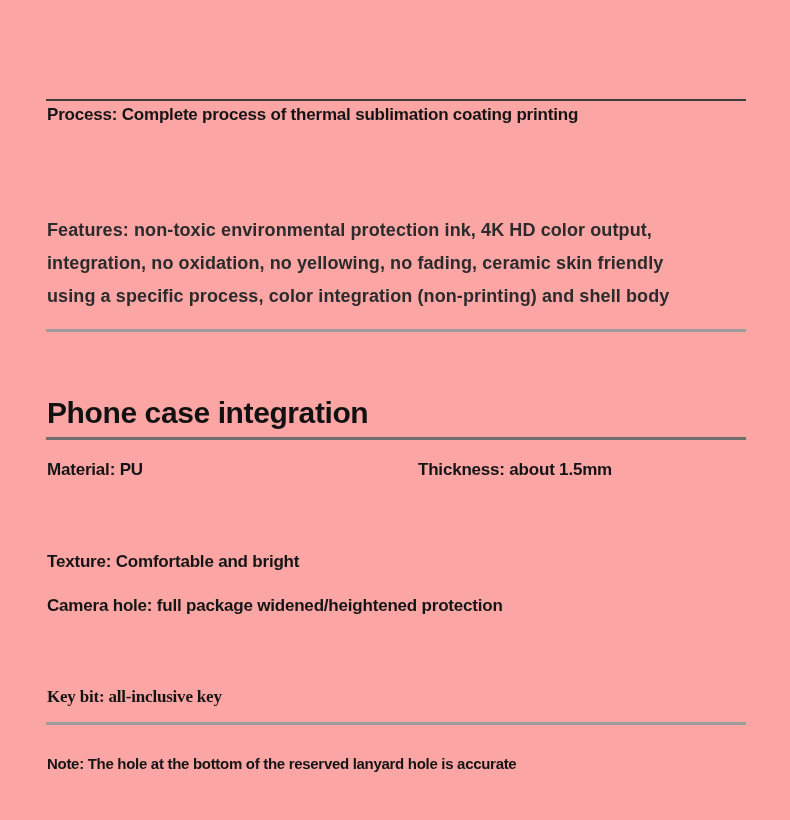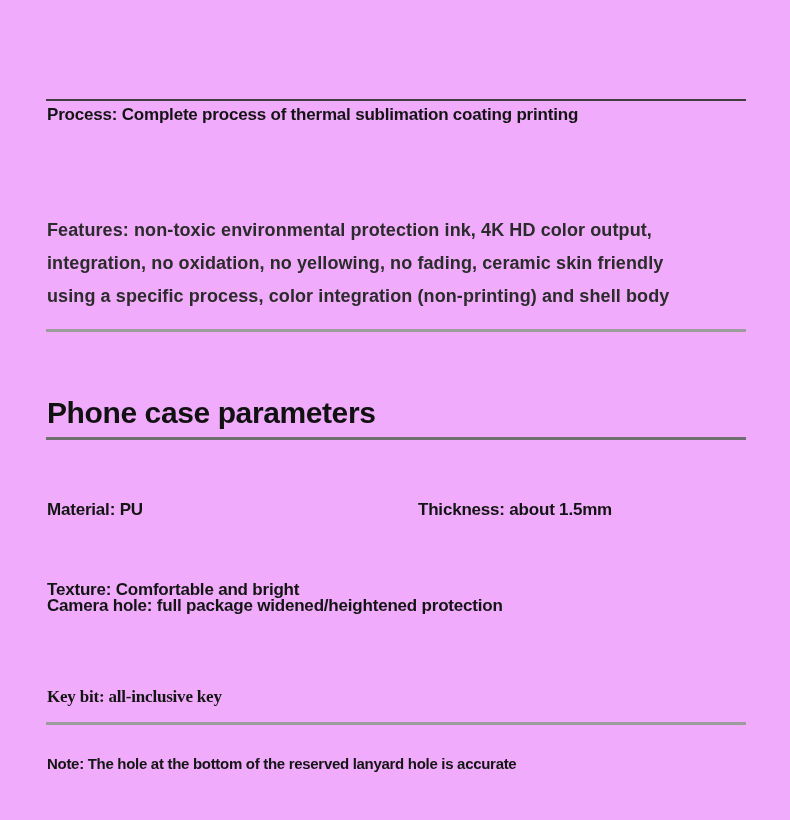--- a/index.html
+++ b/index.html
@@ -8,21 +8,21 @@
     width: 790px;
     height: 820px;
     font-family: "Liberation Sans", sans-serif;
     position: relative;
     overflow: hidden;
   }
   .page {
     position: absolute;
     left: 0; top: 0;
     width: 790px; height: 820px;
-    background: #f0abfc;
+    background: #fca5a5;
   }
   .sep {
     position: absolute;
     left: 46px;
     width: 700px;
   }
   .sep-dark   { top: 99px;  height: 2px; background: #3e3e3e; }
   .sep-light  { top: 329px; height: 3px; background: #9c9c9c; }
   .sep-medium { top: 437px; height: 3px; background: #6f6f6f; }
   .sep-light2 { top: 722px; height: 3px; background: #9c9c9c; }
@@ -63,22 +63,22 @@
     left: 47px;
     width: 700px;
     height: 22px;
     font-size: 17px;
     font-weight: 700;
     color: #141414;
     letter-spacing: -0.2px;
   }
   .param-row .cell-left  { position: absolute; left: 0; top: 0; white-space: nowrap; }
   .param-row .cell-right { position: absolute; left: 371px; top: 0; white-space: nowrap; }
-  .row-0 { top: 500px; }
-  .row-1 { top: 580px; }
+  .row-0 { top: 460px; }
+  .row-1 { top: 552px; }
   .row-2 { top: 596px; }
   .row-3 { top: 687px; font-family: Liberation Serif, serif; }
 
   .note-line {
     position: absolute;
     left: 47px; top: 755px;
     font-size: 15px;
     font-weight: 700;
     color: #141414;
     letter-spacing: -0.3px;
@@ -95,21 +95,21 @@
   <div class="process-line">Process: Complete process of thermal sublimation coating printing</div>
 
   <div class="features">
     <div class="fline">Features: non-toxic environmental protection ink, 4K HD color output,</div>
     <div class="fline">integration, no oxidation, no yellowing, no fading, ceramic skin friendly</div>
     <div class="fline">using a specific process, color integration (non-printing) and shell body</div>
   </div>
 
   <div class="sep sep-light"></div>
 
-  <div class="section-title">Phone case parameters</div>
+  <div class="section-title">Phone case integration</div>
 
   <div class="sep sep-medium"></div>
 
   <div class="param-row row-0">
     <span class="cell-left">Material: PU</span>
     <span class="cell-right">Thickness: about 1.5mm</span>
   </div>
 
   <div class="param-row row-1">
     <span class="cell-left">Texture: Comfortable and bright</span>

